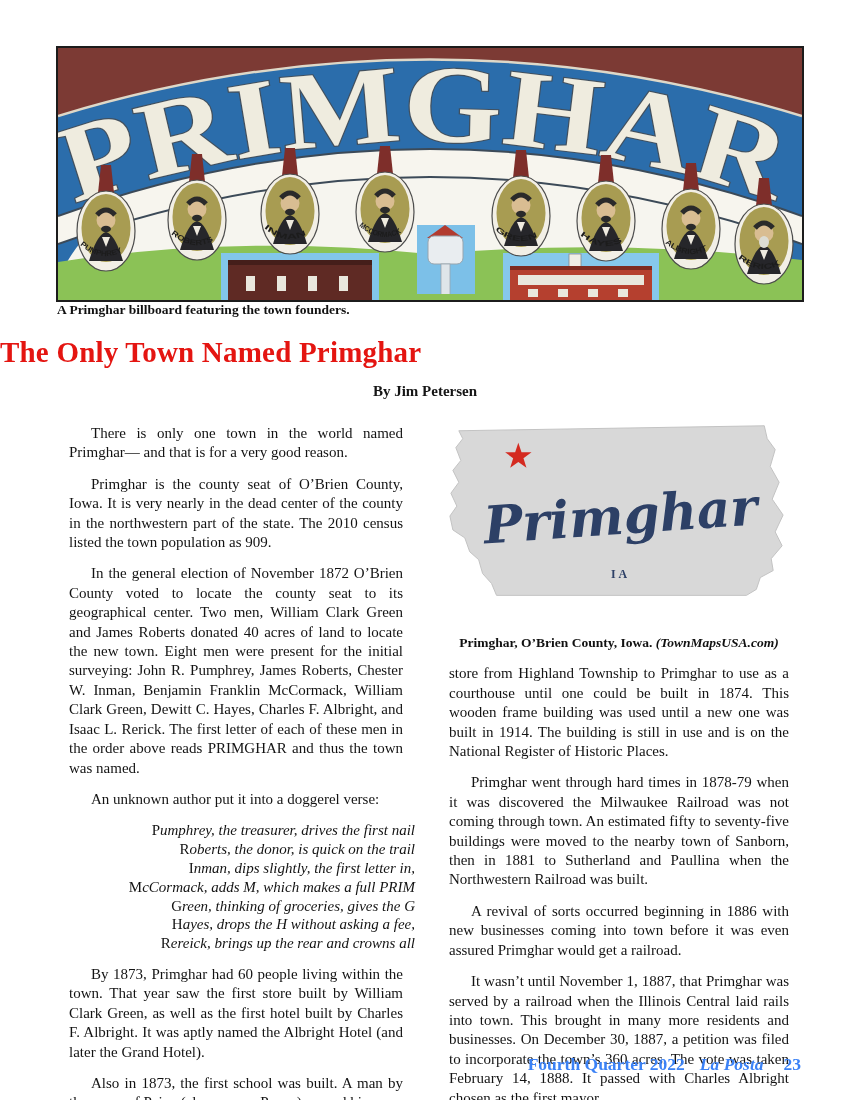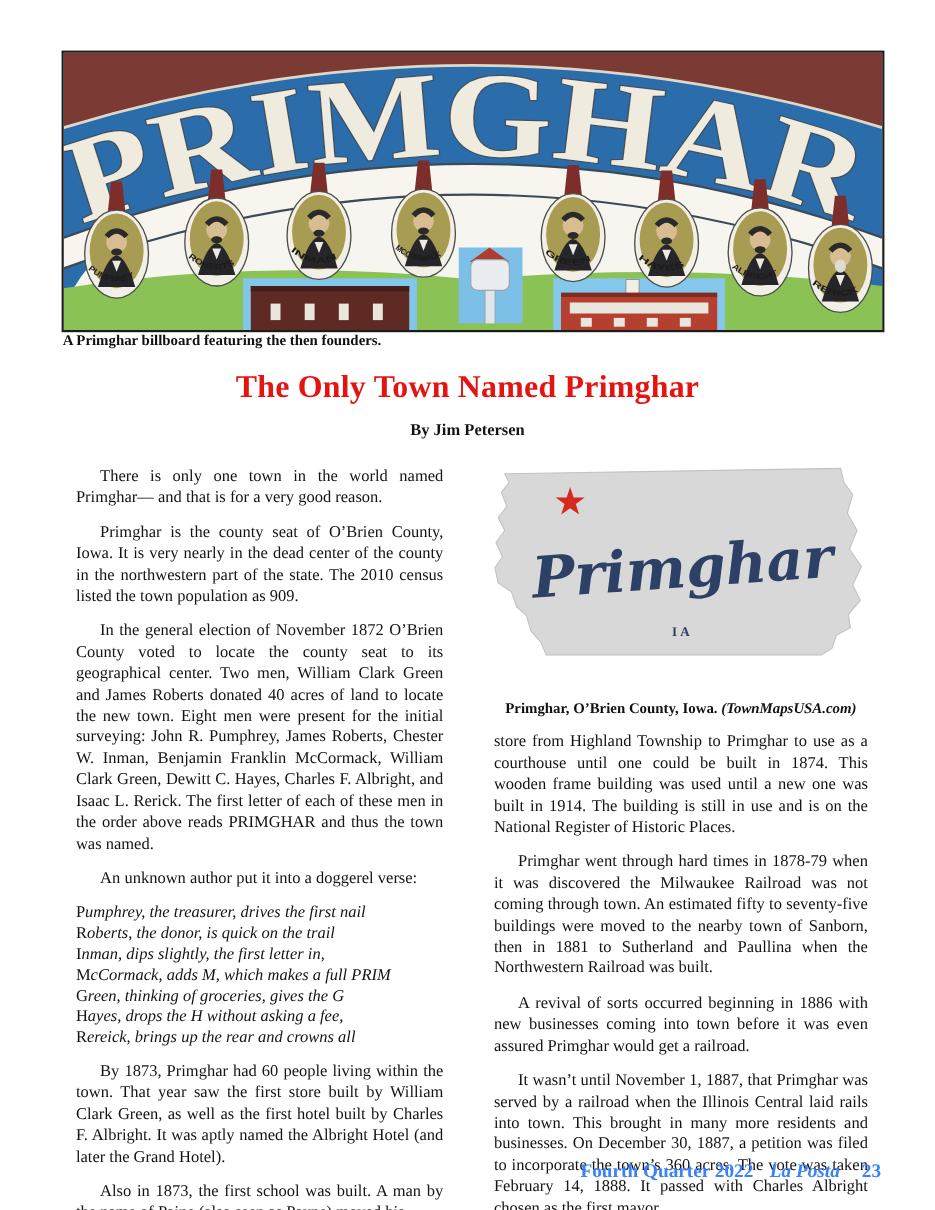--- a/index.html
+++ b/index.html
@@ -8,34 +8,34 @@
 
   
   .billboard{position:absolute;left:56px;top:46px;width:744px;height:252px;
              border:2px solid #1c1c1c;box-sizing:content-box;background:#f6f5f0;}
   .billboard svg{display:block;}
   .bb-title{fill:#efecdf;stroke:#42505e;stroke-width:2.2px;paint-order:stroke;
             font-family:"Liberation Serif",serif;font-weight:bold;}
   .bb-caption{position:absolute;left:57px;top:302px;font-size:13.5px;font-weight:bold;color:#111;}
 
   
-  .article-title{position:absolute;left:0;top:336px;width:100%;text-align:center;
+  .article-title{position:absolute;left:0;top:336px;width:100%;text-align:left;
                  font-size:29px;font-weight:bold;color:var(--title_red,#e41511);letter-spacing:.2px;}
   .byline{position:absolute;left:0;top:383px;width:100%;text-align:center;
           font-size:15px;font-weight:bold;color:#151515;}
 
   
   .col{position:absolute;top:412px;font-size:15px;line-height:19.4px;text-align:justify;}
   .col-left{left:57px;width:358px;}
   .col-right{left:437px;width:364px;}
   .col p{margin:12px;text-indent:22px;}
   .col p.cont{text-indent:0;}
 
   
-  .verse{margin:12px 0 12px 12px;text-align:left;}
+  .verse{margin:12px 0 12px 12px;text-align:right;}
   .verse-line{font-style:italic;font-size:15px;line-height:18.8px;white-space:nowrap;}
   .verse-line .init{font-style:normal;}
 
   
   .map-fig{margin:4px 0 6px 0;}
   .map-town{font-family:"DejaVu Serif",serif;font-style:italic;font-weight:bold;
             font-size:52px;fill:var(--map_navy,#2d4066);}
   .map-ia{font-family:"Liberation Serif",serif;font-weight:bold;font-size:12px;
           letter-spacing:3px;fill:var(--map_navy,#2d4066);}
   .map-caption{font-size:13.5px;font-weight:bold;line-height:17px;text-align:center;
@@ -203,21 +203,21 @@
             <polygon points="702,202 710,202 706,212" fill="#eeeadf"></polygon>
             <circle cx="706" cy="185" r="9.5" fill="#d9bd92"></circle>
             <path d="M697,180 Q706,170 715,180" stroke="#2a2a2a" stroke-width="5" fill="none"></path>
             <ellipse cx="706" cy="194" rx="5" ry="6" fill="#dcdcd4"></ellipse>
             <path id="farc7" d="M680,210 Q706,232 732,210" fill="none"></path>
             <text font-size="7.5" font-weight="bold" fill="#1c1c1c" font-family="&quot;Liberation Sans&quot;, sans-serif"><textPath textLength="46" lengthAdjust="spacingAndGlyphs" href="#farc7" xlink:href="#farc7">RERICK</textPath></text>
           </g>
         </g>
     </svg>
   </figure>
-  <div class="bb-caption">A Primghar billboard featuring the then founders.</div>
+  <div class="bb-caption">A Primghar billboard featuring the town founders.</div>
 
   <h1 class="article-title" style="margin:0">The Only Town Named Primghar</h1>
   <div class="byline">By Jim Petersen</div>
 
   <div class="col col-left">
     <div id="left-paras">
         <p>There is only one town in the world named Primghar— and that is for a very good reason.</p>
         <p>Primghar is the county seat of O’Brien County, Iowa. It is very nearly in the dead center of the county in the northwestern part of the state. The 2010 census listed the town population as 909.</p>
         <p>In the general election of November 1872 O’Brien County voted to locate the county seat to its geographical center. Two men, William Clark Green and James Roberts donated 40 acres of land to locate the new town. Eight men were present for the initial surveying: John R. Pumphrey, James Roberts, Chester W. Inman, Benjamin Franklin McCormack, William Clark Green, Dewitt C. Hayes, Charles F. Albright, and Isaac L. Rerick. The first letter of each of these men in the order above reads PRIMGHAR and thus the town was named.</p>
         <p>An unknown author put it into a doggerel verse:</p>

